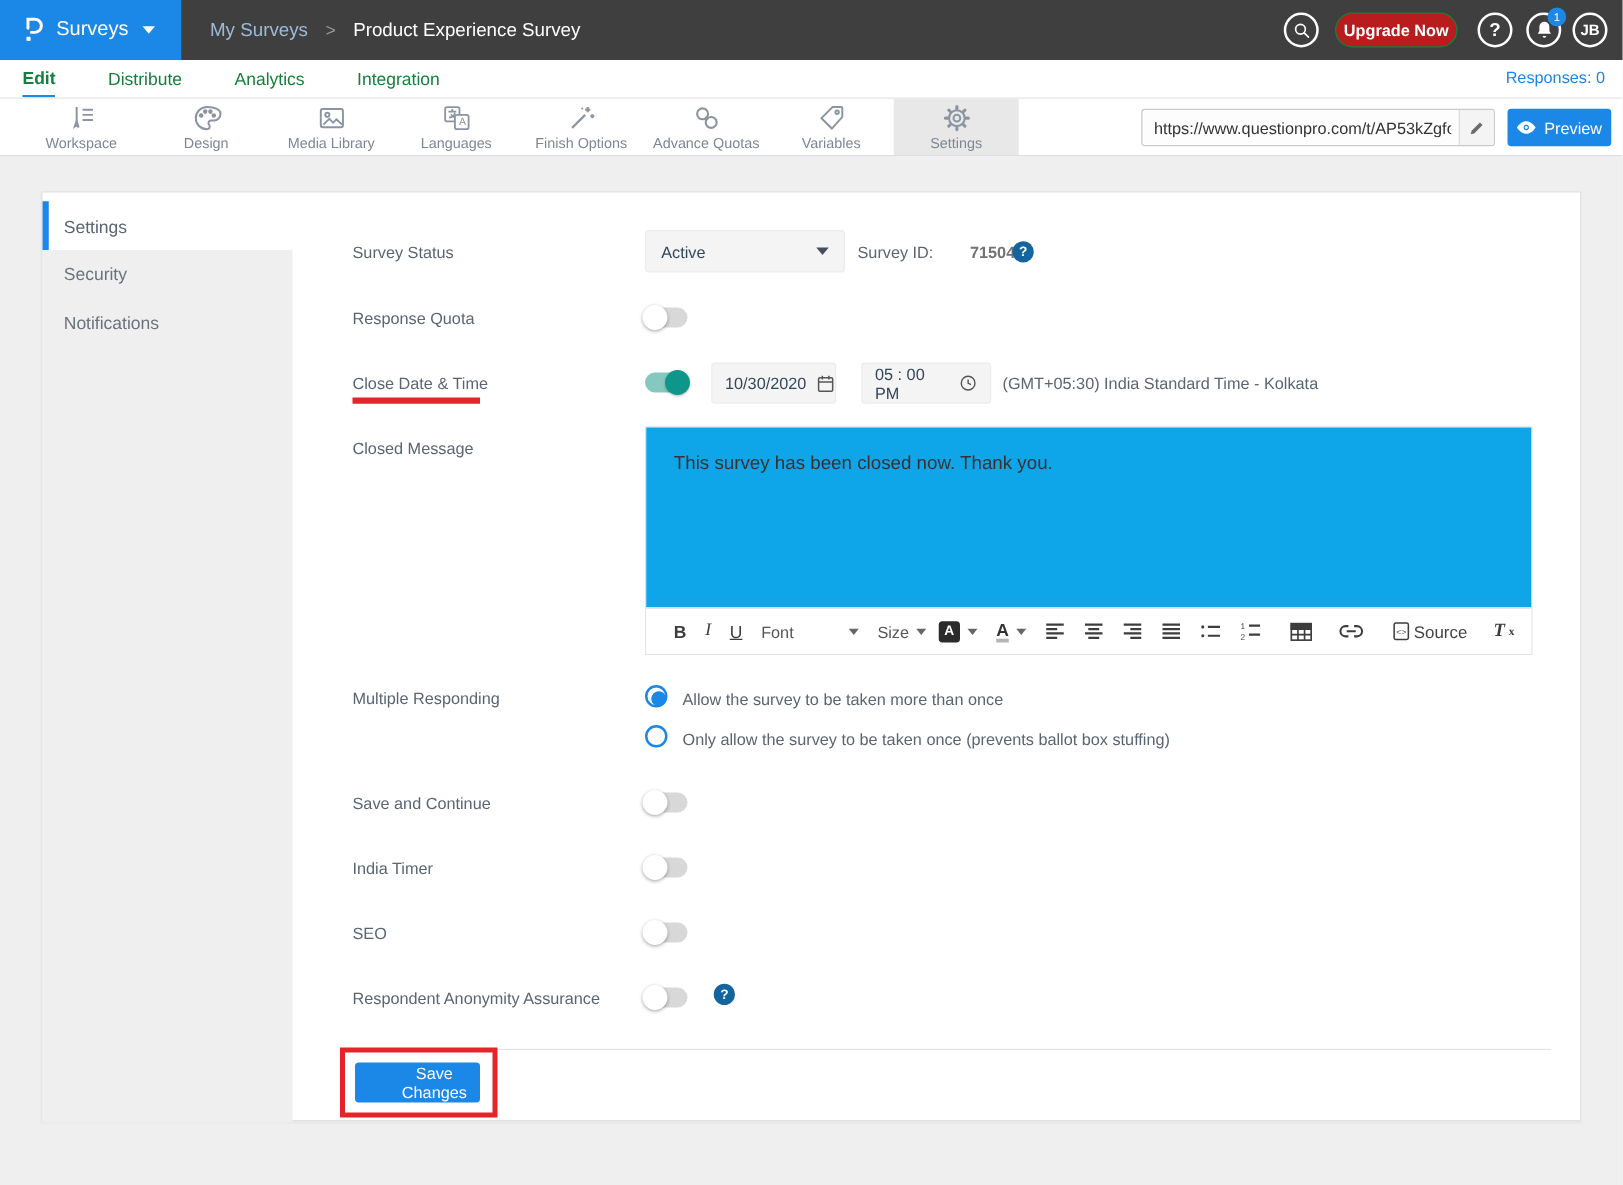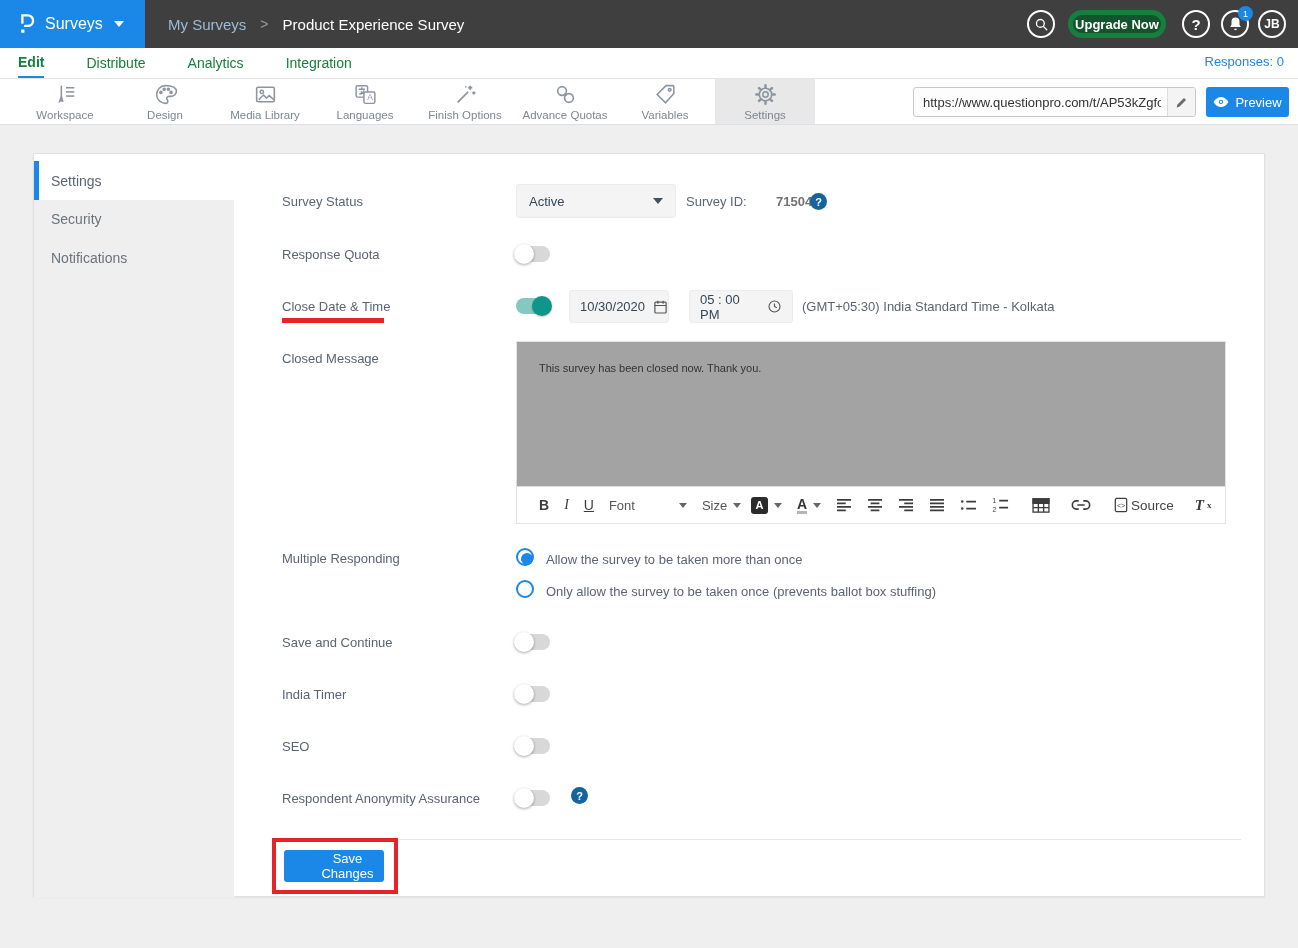--- a/index.html
+++ b/index.html
@@ -9,21 +9,21 @@
   
   .header { position:absolute; left:0; top:0; width:1298px; height:48px; background:#3f3f3f; }
   .logo-block { position:absolute; left:0; top:0; width:145px; height:48px; background:#1b87e6; display:flex; align-items:center; padding-left:16px; gap:9px; cursor:pointer; }
   .product-name { color:#fff; font-size:16px; }
   .caret-down-w { width:0; height:0; border-left:5px solid transparent; border-right:5px solid transparent; border-top:6px solid #fff; margin-left:2px; }
   .breadcrumb { position:absolute; left:168px; top:0; height:48px; display:flex; align-items:center; gap:14px; }
   .crumb-parent { color:#9dbbd8; font-size:15px; cursor:pointer; }
   .crumb-sep { color:#9a9a9a; font-size:14px; }
   .crumb-current { color:#ffffff; font-size:15px; }
   .hdr-circle { position:absolute; top:10px; width:28px; height:28px; border-radius:50%; border:2px solid #fff; display:flex; align-items:center; justify-content:center; color:#fff; cursor:pointer; }
-  .upgrade-btn { position:absolute; left:1068px; top:10px; width:98px; height:28px; background:#14532d; border:5px solid #15803d; border-radius:14px; color:#fff; font-size:13px; font-weight:700; display:flex; align-items:center; justify-content:center; cursor:pointer; }
+  .upgrade-btn { position:absolute; left:1068px; top:10px; width:98px; height:28px; background:#b91c1c; border:1px solid #15803d; border-radius:14px; color:#fff; font-size:13px; font-weight:700; display:flex; align-items:center; justify-content:center; cursor:pointer; }
   .badge { position:absolute; right:-6px; top:-6px; width:15px; height:15px; background:#1b87e6; border-radius:50%; color:#fff; font-size:9px; display:flex; align-items:center; justify-content:center; }
   .avatar { background:#3f3f3f; font-size:12px; font-weight:700; }
 
   
   .subnav { position:absolute; left:0; top:48px; width:1298px; height:30px; background:#fff; }
   .subnav-tabs { position:absolute; left:18px; top:0; height:30px; display:flex; gap:42px; align-items:center; }
   .subnav-tab { color:#15803d; font-size:14px; cursor:pointer; height:30px; display:flex; align-items:center; }
   .subnav-tab.active { font-weight:700; border-bottom:2px solid #1b87e6; }
   .responses { position:absolute; right:14px; top:6px; color:#1b87e6; font-size:13px; }
 
@@ -53,21 +53,21 @@
   .toggle .knob { position:absolute; left:-2px; top:-2px; width:20px; height:20px; border-radius:50%; background:#fff; box-shadow:0 1px 3px rgba(0,0,0,.35); }
   .toggle.on { background:#85c8c0; }
   .toggle.on .knob { left:auto; right:-2px; background:#0f968a; box-shadow:0 1px 2px rgba(0,0,0,.25); }
 
   .help-dot { position:absolute; width:17px; height:17px; border-radius:50%; background:#1464a0; color:#fff; font-size:11px; font-weight:700; display:flex; align-items:center; justify-content:center; cursor:pointer; }
 
   .mini-input { position:absolute; height:33px; background:#f4f4f4; border:1px solid #ececec; border-radius:3px; display:flex; align-items:center; padding:0 10px; font-size:13px; color:#33475b; gap:8px; cursor:pointer; }
   .mini-input .grow { flex:1; }
 
   .editor { position:absolute; left:482px; top:187px; width:710px; border:1px solid #e3e3e3; }
-  .editor-body { height:144px; background:#a3a3a3; padding:20px 22px; font-size:11px; color:#333; }
+  .editor-body { height:144px; background:#0ea5e9; padding:20px 22px; font-size:15px; color:#333; }
   .editor-bar { height:37px; background:#ffffff; border-top:1px solid #ddd; display:flex; align-items:center; padding:0 4px 0 22px; gap:15px; color:#3d3d3d; }
   .ed-btn { display:flex; align-items:center; gap:3px; cursor:pointer; font-size:14px; color:#3d3d3d; }
   .ed-b { font-weight:700; }
   .ed-i { font-style:italic; font-family:"Liberation Serif", serif; }
   .ed-u { text-decoration:underline; }
   .ed-dd { display:flex; align-items:center; cursor:pointer; color:#555; font-size:13px; }
   .ed-caret { width:0; height:0; border-left:4px solid transparent; border-right:4px solid transparent; border-top:5px solid #666; margin-left:6px; }
   .ed-font { width:78px; }
   .ed-size { width:34px; }
   .bg-a { width:17px; height:17px; background:#2b2b2b; border-radius:3px; color:#fff; font-size:11px; font-weight:700; display:flex; align-items:center; justify-content:center; }

